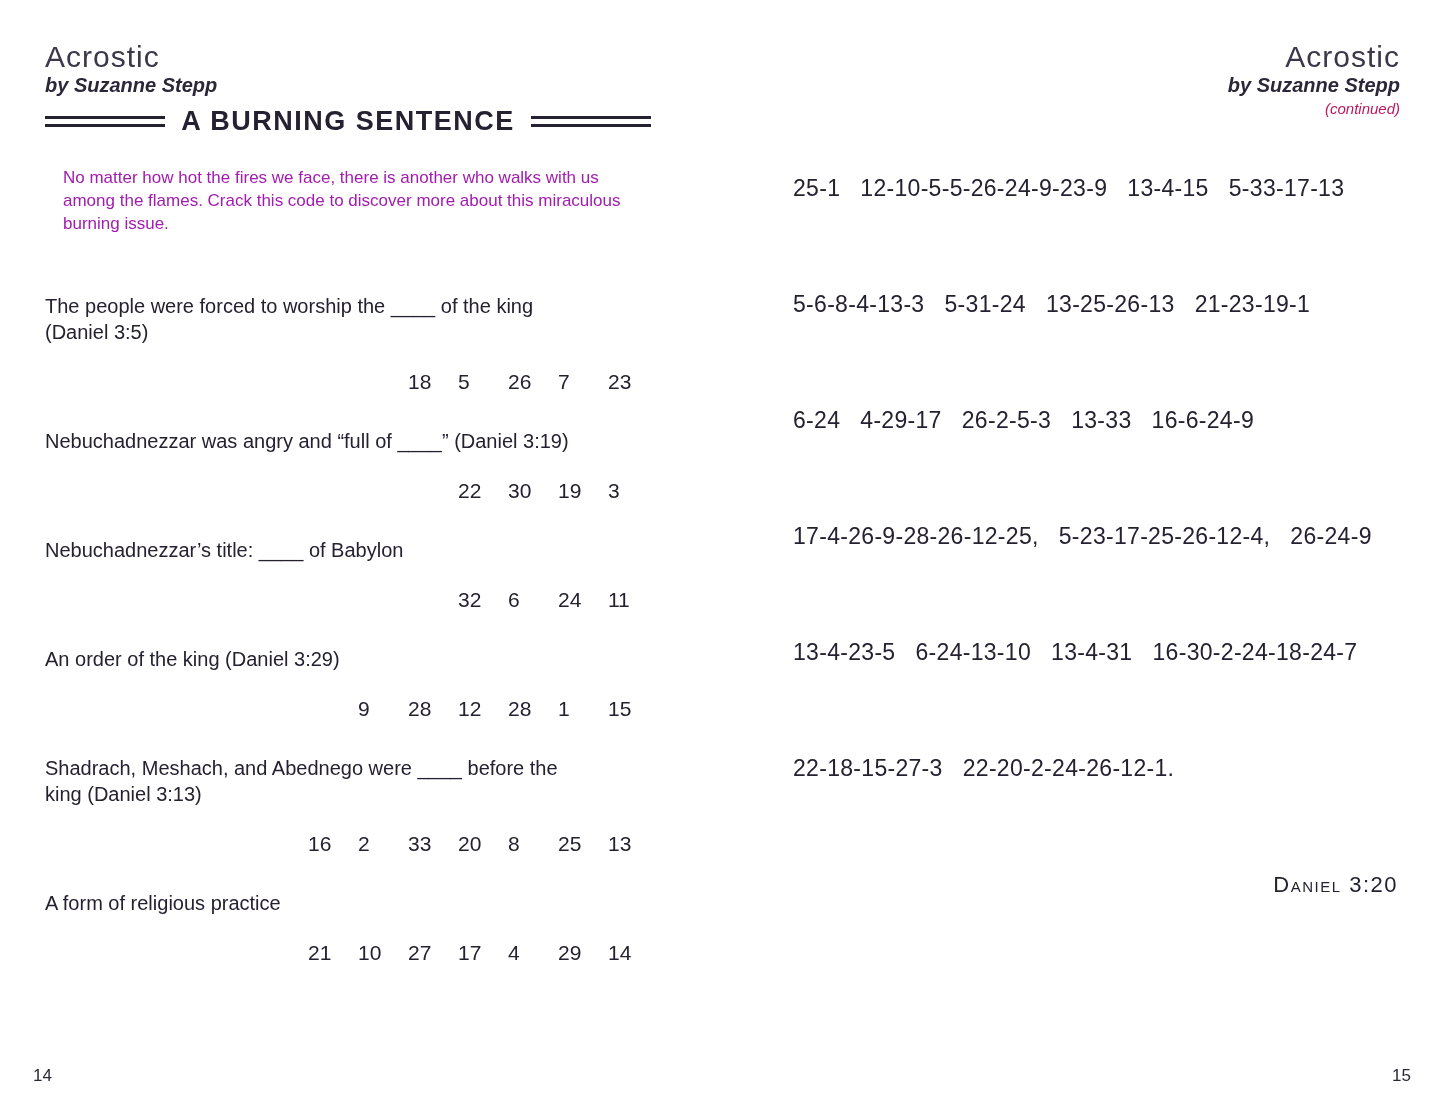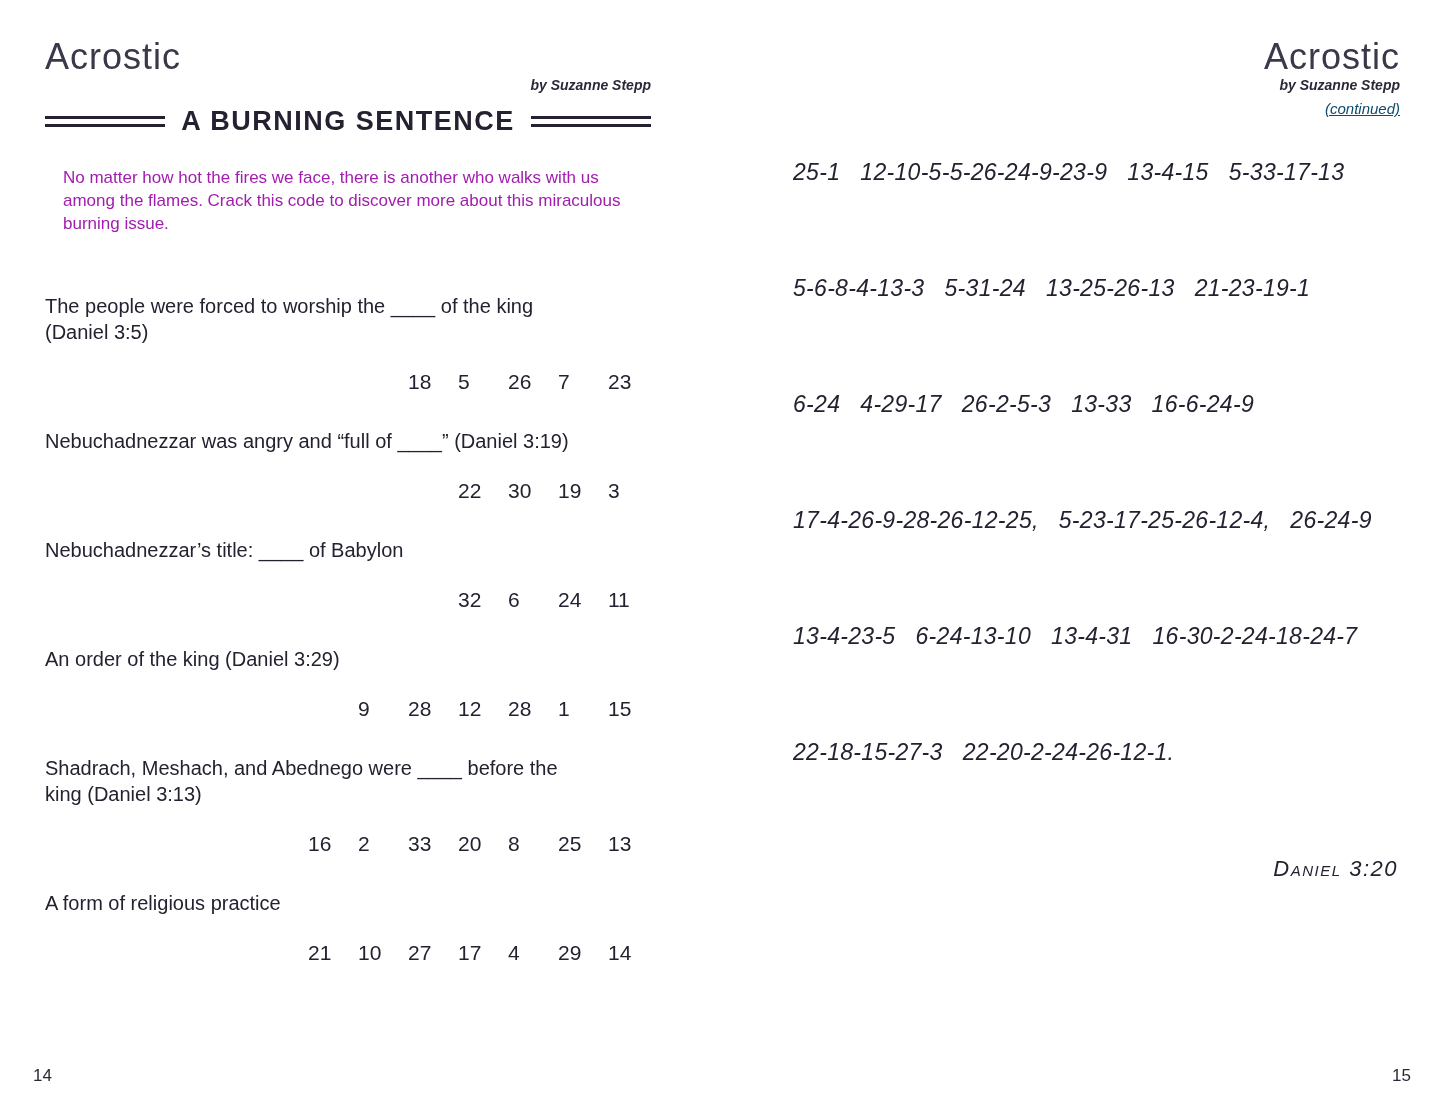--- a/index.html
+++ b/index.html
@@ -12,41 +12,39 @@
     overflow: hidden;
   }
 
   
   .left-page {
     position: absolute;
     left: 45px; top: 40px;
     width: 606px;
   }
   .page-header-title {
-    font-size: 36px;
+    font-size: 30px;
     font-weight: 300;
     letter-spacing: 1px;
     color: #3c3749;
     line-height: 34px;
   }
   .page-header-byline {
-    font-size: 14px;
+    font-size: 20px;
     font-style: italic;
     font-weight: 600;
     color: #2c2738;
     line-height: 22px;
-    text-align: right;
   }
   .page-header-continued {
     font-size: 15px;
     font-style: italic;
-    color: #0c4a6e;
+    color: #be185d;
     line-height: 20px;
     margin-top: 3px;
-    text-decoration: underline;
   }
 
   .title-row {
     margin-top: 10px;
     display: flex;
     align-items: center;
   }
   .dline {
     flex: 1;
     height: 11px;
@@ -95,23 +93,22 @@
   }
 
   
   .right-header {
     position: absolute;
     right: 45px; top: 40px;
     text-align: right;
   }
   .right-body {
     position: absolute;
-    left: 793px; top: 160px;
+    left: 793px; top: 176px;
     width: 607px;
-    font-style: italic;
   }
   .code-line {
     font-size: 23px;
     line-height: 24px;
     letter-spacing: 0.3px;
     white-space: pre;
     margin-bottom: 92px;
   }
   .code-line:last-of-type { margin-bottom: 0; }
   .attribution {

